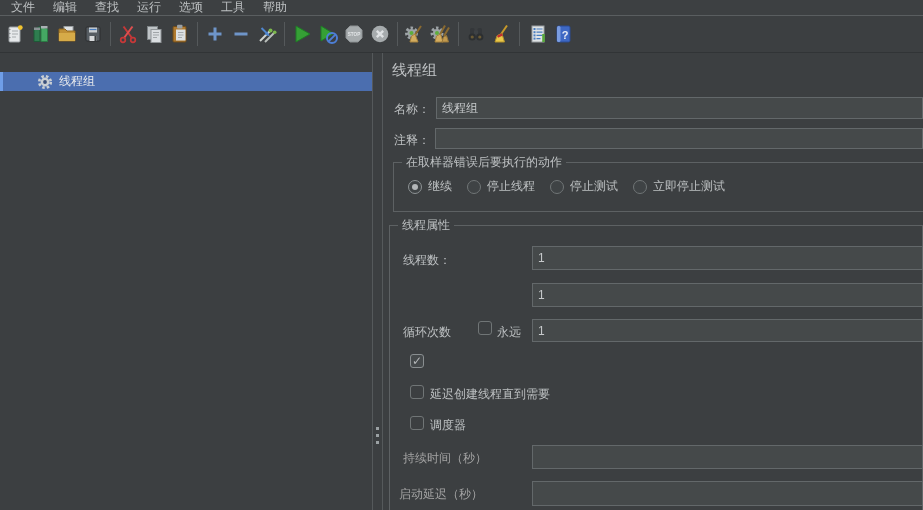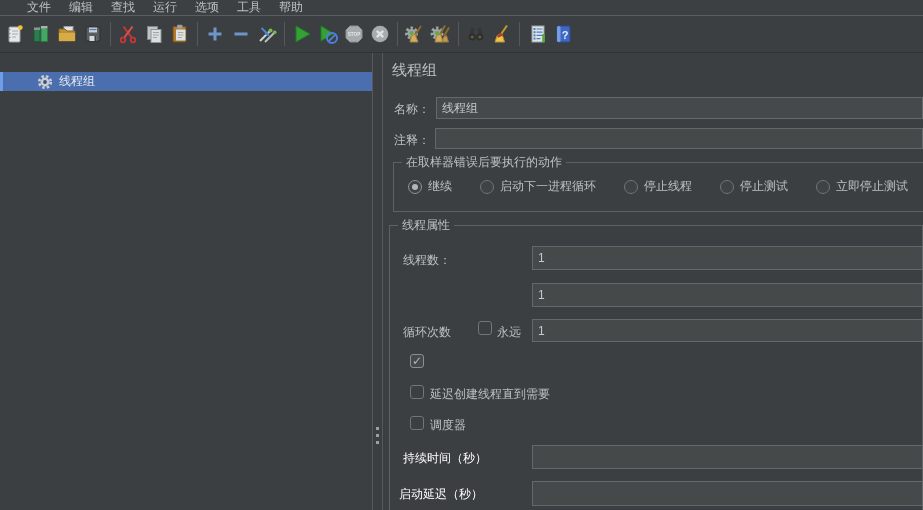--- a/index.html
+++ b/index.html
@@ -1,21 +1,21 @@
 <!DOCTYPE html>
 <html><head>
 <meta charset="utf-8">
 <style>
   html,body{margin:0;padding:0;background:#2b2b2b;}
   .app{position:relative;width:923px;height:510px;background:#3c3f41;overflow:hidden;
        font-family:"Liberation Sans","DejaVu Sans",sans-serif;font-size:12px;color:#bdc0c2;}
 
   
   .menubar{position:absolute;left:0;top:0;right:0;height:15px;display:flex;align-items:center;
-           background:#3d4042;border-bottom:1px solid #5a5e60;padding-left:18px;}
+           background:#3d4042;border-bottom:1px solid #5a5e60;padding-left:2px;}
   .menu-item{padding:0 9px;line-height:15px;cursor:default;}
 
   
   .toolbar{position:absolute;left:0;top:16px;right:0;height:36px;display:flex;align-items:center;
            padding-left:2px;border-bottom:1px solid #313436;}
   .tbtn{width:26px;height:26px;display:flex;align-items:center;justify-content:center;flex:0 0 auto;}
   .tsep{width:1px;height:24px;background:#55595b;margin:0 4px;flex:0 0 auto;}
 
   
   .main{position:absolute;left:0;top:53px;width:923px;height:457px;}
@@ -24,27 +24,27 @@
   .grip i{position:absolute;left:3px;width:3px;height:3px;background:#9ba1a3;}
 
   .tree-row{position:absolute;left:0;display:flex;align-items:center;}
   .tree-row.sel{background:#4b6eaf;color:#e8eaec;}
   .sel-bar{position:absolute;left:0;top:0;width:3px;height:100%;background:#6f9ee8;}
 
   
   .panel{position:absolute;left:383px;top:0;width:540px;height:457px;}
   .panel-title{position:absolute;left:9px;top:8px;font-size:15px;color:#bfc2c4;}
   .lab{position:absolute;white-space:nowrap;}
-  .lab.dis{color:#ffffff;}
+  .lab.dis{color:#a3a3a3;}
   input.fld{position:absolute;background:#45494a;border:1px solid #63686a;color:#c6c9cb;
             font:12px "Liberation Sans","DejaVu Sans",sans-serif;padding:0 5px;box-sizing:border-box;outline:none;}
   .group{position:absolute;border:1px solid #5d6163;box-sizing:border-box;}
   .legend{position:absolute;top:-8px;left:8px;background:#3c3f41;padding:0 4px;line-height:14px;white-space:nowrap;}
 
-  .radio-row{position:absolute;left:14px;top:15px;display:flex;align-items:center;gap:28px;}
+  .radio-row{position:absolute;left:14px;top:15px;display:flex;align-items:center;gap:15px;}
   .radio{display:flex;align-items:center;gap:6px;}
   .rb{width:14px;height:14px;border-radius:50%;border:1px solid #707576;background:#3f4345;
       display:inline-block;position:relative;box-sizing:border-box;flex:0 0 auto;}
   .rb.checked{border-color:#8d9294;}
   .rb.checked::after{content:"";position:absolute;left:3px;top:3px;width:6px;height:6px;border-radius:50%;background:#b3b6b8;}
 
   .cb{position:absolute;width:14px;height:14px;border-radius:3px;border:1px solid #707576;
       background:transparent;box-sizing:border-box;}
   .cb.checked{background:#45494b;border-color:#898e90;}
   .cb.checked::after{content:"✓";position:absolute;left:1px;top:-1px;font-size:12px;line-height:14px;color:#b6b9bb;font-weight:bold;}
@@ -258,24 +258,20 @@
 
       <span class="lab" style="left:11px;top:79px;">注释：</span>
       <input class="fld" style="left: 52px; top: 75px; width: 488px; height: 21px;" readonly="" value="">
 
       <div class="group" style="left:10px;top:109px;width:534px;height:50px;">
         <span class="legend">在取样器错误后要执行的动作</span>
         <div class="radio-row">
           <label class="radio">
             <span class="rb checked"></span>
             <span>继续</span>
-          </label>
-          <label class="radio">
-            <span class="rb"></span>
-            <span>启动下一进程循环</span>
           </label>
           <label class="radio">
             <span class="rb"></span>
             <span>停止线程</span>
           </label>
           <label class="radio">
             <span class="rb"></span>
             <span>停止测试</span>
           </label>
           <label class="radio">

